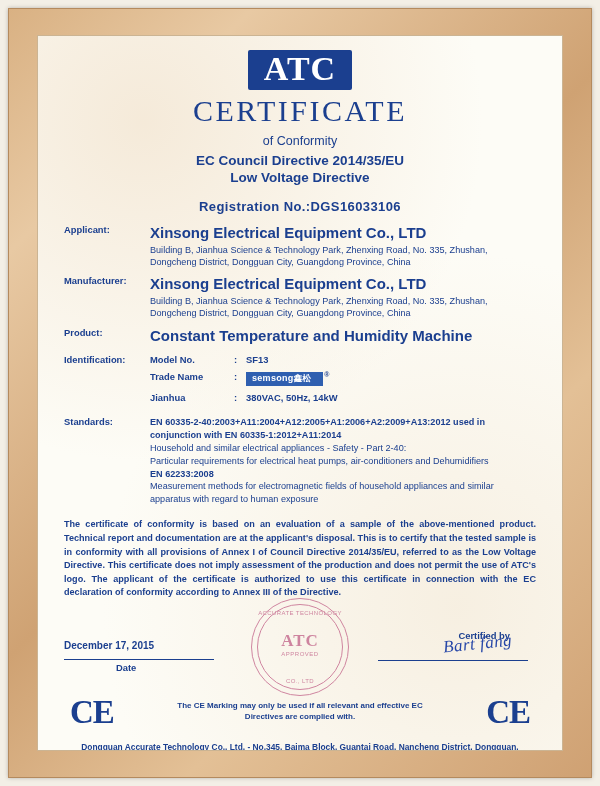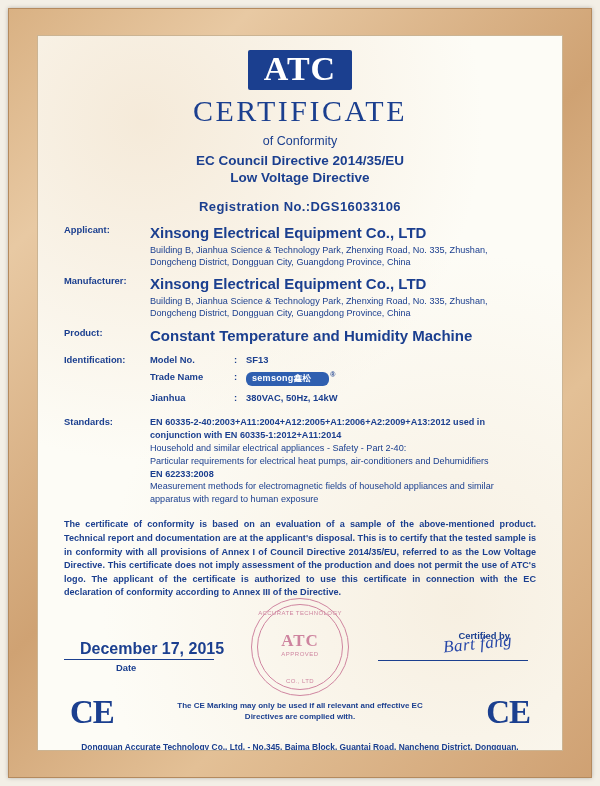--- a/index.html
+++ b/index.html
@@ -155,22 +155,22 @@
     font-weight: bold;
   }
   .ident-val {
     font-weight: bold;
   }
   .semsong {
     display: inline-block;
     background: #2f5fb0;
     color: #fff;
     font-size: 9px;
-    padding: 1px 18px 1px 6px;
-    border-radius: 6px;
+    padding: 1px 12px 1px 6px;
+    border-radius: 0;
     letter-spacing: 0.3px;
   }
   .semsong .cn {
     font-size: 8.5px;
   }
   .reg-mark {
     font-size: 7px;
     vertical-align: super;
     color: #1b3f8f;
     margin-left: 1px;
@@ -217,23 +217,23 @@
     top: 20px;
     font-family: "Liberation Serif", serif;
     font-style: italic;
     font-size: 17px;
     color: #2747a8;
     transform: rotate(-6deg);
     letter-spacing: 0.5px;
   }
   .date-val {
     position: absolute;
-    left: 16px;
+    left: 0;
     top: 26px;
-    font-size: 16px;
+    font-size: 10px;
     font-weight: bold;
     color: #1b3f8f;
   }
   .date-line {
     position: absolute;
     left: 0px;
     top: 45px;
     width: 150px;
     border-bottom: 1px solid #1b3f8f;
   }

